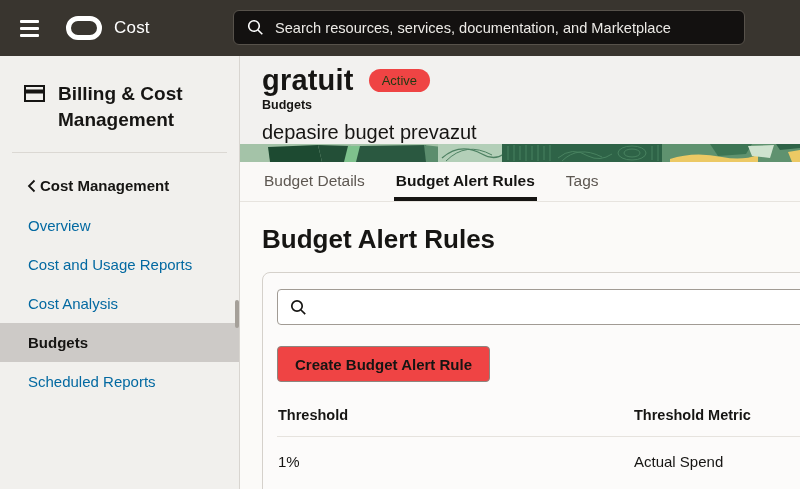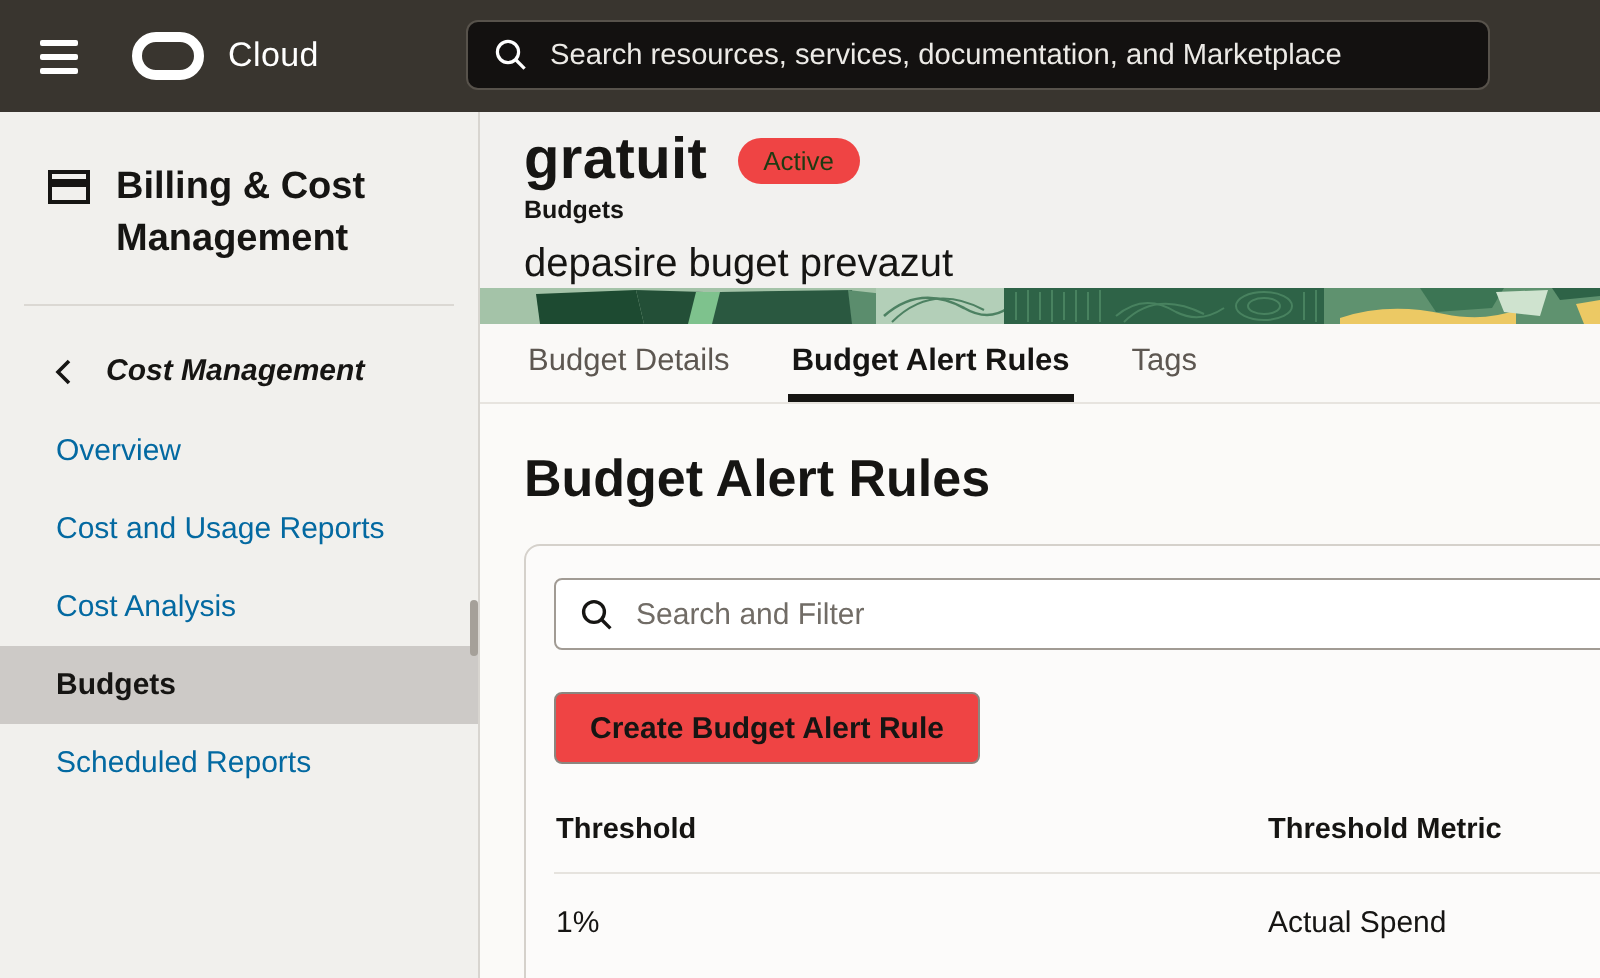--- a/index.html
+++ b/index.html
@@ -18,21 +18,21 @@
 
   
   .shell { display:flex; height:433px; }
 
   
   .sidebar { width:240px; flex:none; background:#f1f0ed; border-right:1px solid #d8d5d0; position:relative; }
   .sb-head { display:flex; gap:13px; padding:25px 20px 20px 24px; }
   .sb-head .icon { margin-top:4px; flex:none; }
   .sb-title { font-size:19px; font-weight:bold; line-height:1.35; }
   .sb-divider { border:none; border-top:1px solid #dbd8d3; margin:0 12px; }
-  .sb-section { display:flex; align-items:center; gap:17px; padding:24px 0 12px 27px; font-size:15px; font-weight:bold; cursor:pointer;font-style:italic; }
+  .sb-section { display:flex; align-items:center; gap:4px; padding:24px 0 12px 27px; font-size:15px; font-weight:bold; cursor:pointer; }
   .sb-item { padding:11px 10px 11px 28px; font-size:15px; color:#0369a1; cursor:pointer; }
   .sb-item.active { background:#cdcac7; color:#161513; font-weight:bold; }
   .sb-thumb { position:absolute; right:0; top:244px; width:4px; height:28px; background:#a5a099; border-radius:2px; }
 
   
   .main { flex:1; min-width:0; display:flex; flex-direction:column; }
   .page-head { background:#f2f1ef; height:102px; padding:8px 0 0 22px; }
   .title-row { display:flex; align-items:center; gap:15px; }
   .page-title { font-size:29px; font-weight:bold; letter-spacing:.2px; }
   .badge { background:#ef4444; color:#1f3a12; font-size:13px; padding:4px 13px; border-radius:999px; }
@@ -61,21 +61,21 @@
 </head>
 <body>
 
 <header class="topbar">
   <div class="hamburger">
       <span></span>
       <span></span>
       <span></span>
     </div>
   <div class="logo-mark"></div>
-  <span class="brand">Cloud</span>
+  <span class="brand">Cost</span>
   <div class="topsearch">
     <svg width="17" height="17" viewBox="0 0 17 17">
       <circle cx="7" cy="7" r="5.3" fill="none" stroke="#fff" stroke-width="1.6"></circle>
       <line x1="11" y1="11" x2="15.3" y2="15.3" stroke="#fff" stroke-width="1.6"></line>
     </svg>
     <span class="ph">Search resources, services, documentation, and Marketplace</span>
   </div>
 </header>
 
 <div class="shell">
@@ -158,21 +158,20 @@
 
     <div class="content">
       <h2>Budget Alert Rules</h2>
 
       <div class="panel">
         <div class="filter">
           <svg width="17" height="17" viewBox="0 0 17 17">
             <circle cx="7" cy="7" r="5.2" fill="none" stroke="#161513" stroke-width="1.7"></circle>
             <line x1="11" y1="11" x2="15.2" y2="15.2" stroke="#161513" stroke-width="1.7"></line>
           </svg>
-          <span class="ph">Search and Filter</span>
         </div>
 
         <button class="create-btn">Create Budget Alert Rule</button>
 
         <div class="table">
           <div class="thead">
             <div class="col1">Threshold</div>
             <div class="col2">Threshold Metric</div>
           </div>
           <div class="trow">

